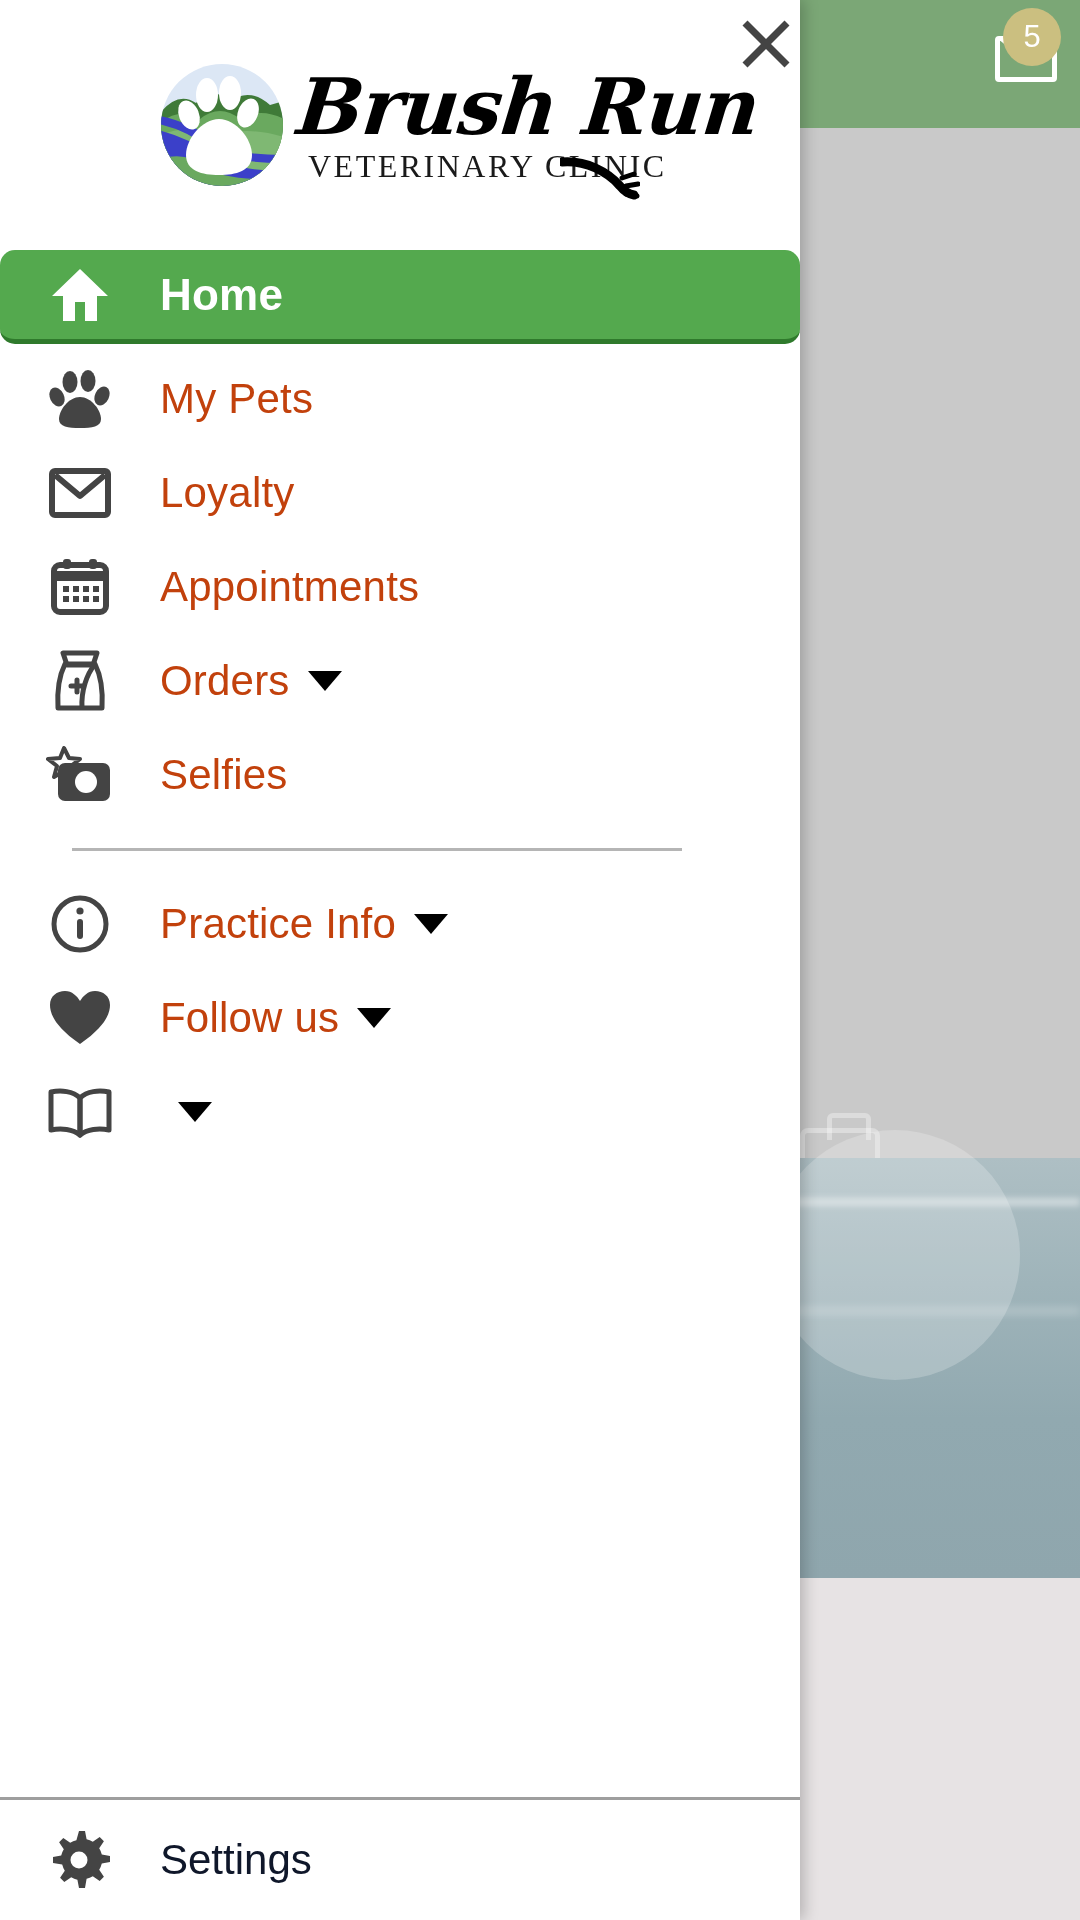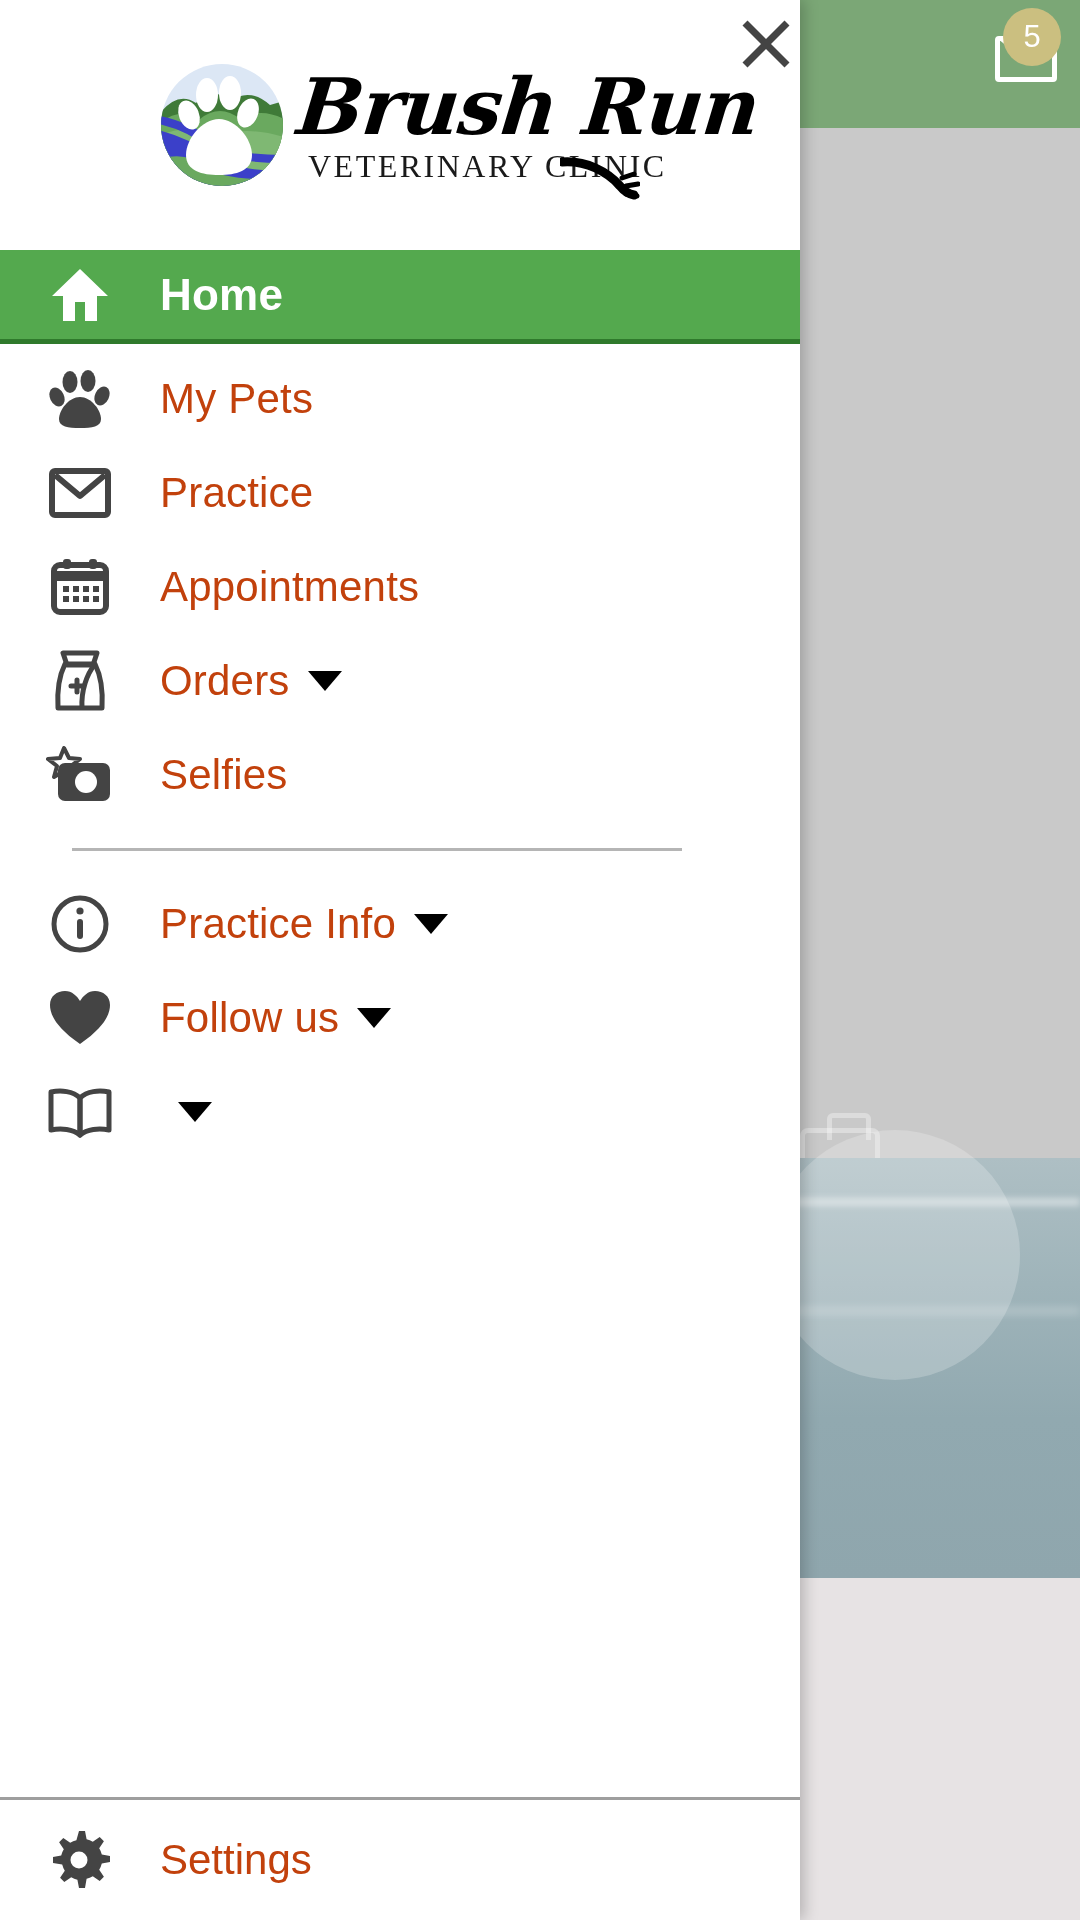--- a/index.html
+++ b/index.html
@@ -110,20 +110,21 @@
   }
   .tail-swoosh{ position:absolute; left:560px; top:150px; }
 
   
   .nav{ flex:1 1 auto; display:flex; flex-direction:column; overflow:hidden; }
 
   .nav-item{
     height:94px; flex:0 0 94px;
     display:flex; align-items:center; cursor:pointer;
     background:#fff;
+    border-radius:15px;
   }
   .nav-item .icon{
     flex:0 0 160px; display:flex; align-items:center; justify-content:center;
   }
   .nav-item .label{
     font-size:42px; color:#c2410c; letter-spacing:.2px; white-space:nowrap;
   }
   .nav-item .caret{
     margin-left:18px; width:0; height:0;
     border-left:17px solid transparent; border-right:17px solid transparent;
@@ -144,21 +145,21 @@
   }
   .grow{ flex:1 1 auto; }
 
   .footer-divider{
     height:3px; flex:0 0 3px; background:#9e9e9e; width:100%;
   }
   .footer{
     flex:0 0 120px; display:flex; align-items:center; background:#fff;
   }
   .footer .icon{ flex:0 0 160px; display:flex; align-items:center; justify-content:center; }
-  .footer .label{ font-size:42px; color:#c2410c; }
+  .footer .label{ font-size:42px; color:#0f172a; }
 </style>
 </head>
 <body>
 
 <div id="screen">
 
   <div class="bg-layer">
     <div class="bg-appbar"></div>
     <div class="bg-body">
       <div class="bg-bottle"></div>
@@ -246,21 +247,21 @@
         <span class="label">My Pets</span>
       </div>
 
       <div class="nav-item">
         <span class="icon">
           <svg width="62" height="50" viewBox="0 0 62 50">
             <rect x="3" y="3" width="56" height="44" rx="3" fill="none" stroke="#444" stroke-width="6"></rect>
             <path d="M6 7 L31 28 L56 7" fill="none" stroke="#444" stroke-width="6" stroke-linejoin="round"></path>
           </svg>
         </span>
-        <span class="label">Practice</span>
+        <span class="label">Loyalty</span>
       </div>
 
       <div class="nav-item">
         <span class="icon">
           <svg width="60" height="60" viewBox="0 0 60 60">
             <rect x="4" y="8" width="52" height="47" rx="6" fill="none" stroke="#444" stroke-width="6"></rect>
             <path d="M4 14 h52 v10 h-52 z" fill="#444"></path>
             <rect x="13" y="2" width="8" height="10" rx="3" fill="#444"></rect>
             <rect x="39" y="2" width="8" height="10" rx="3" fill="#444"></rect>
             <g fill="#444">

